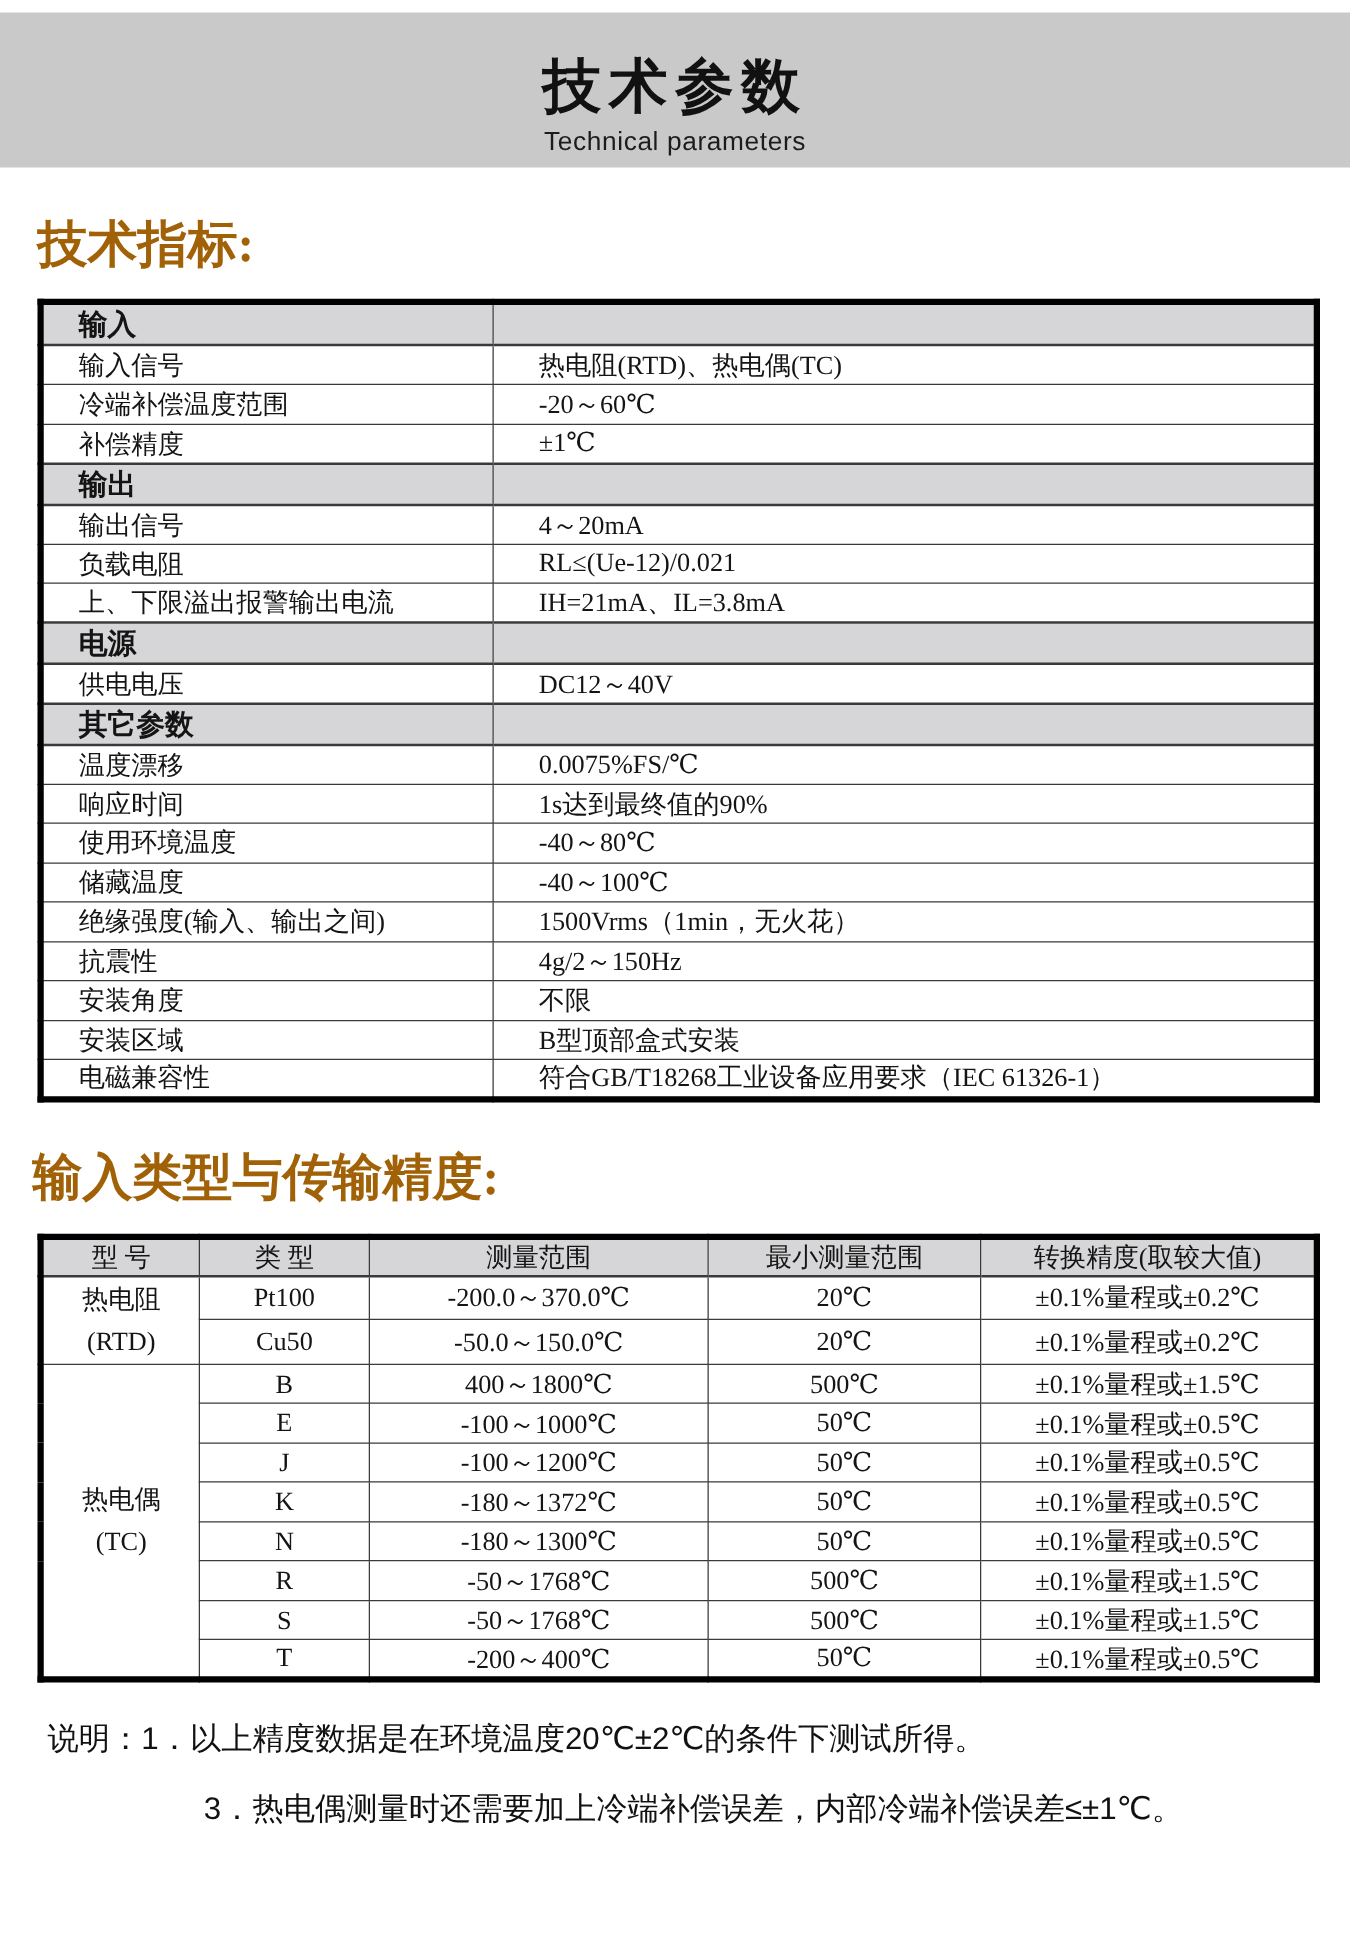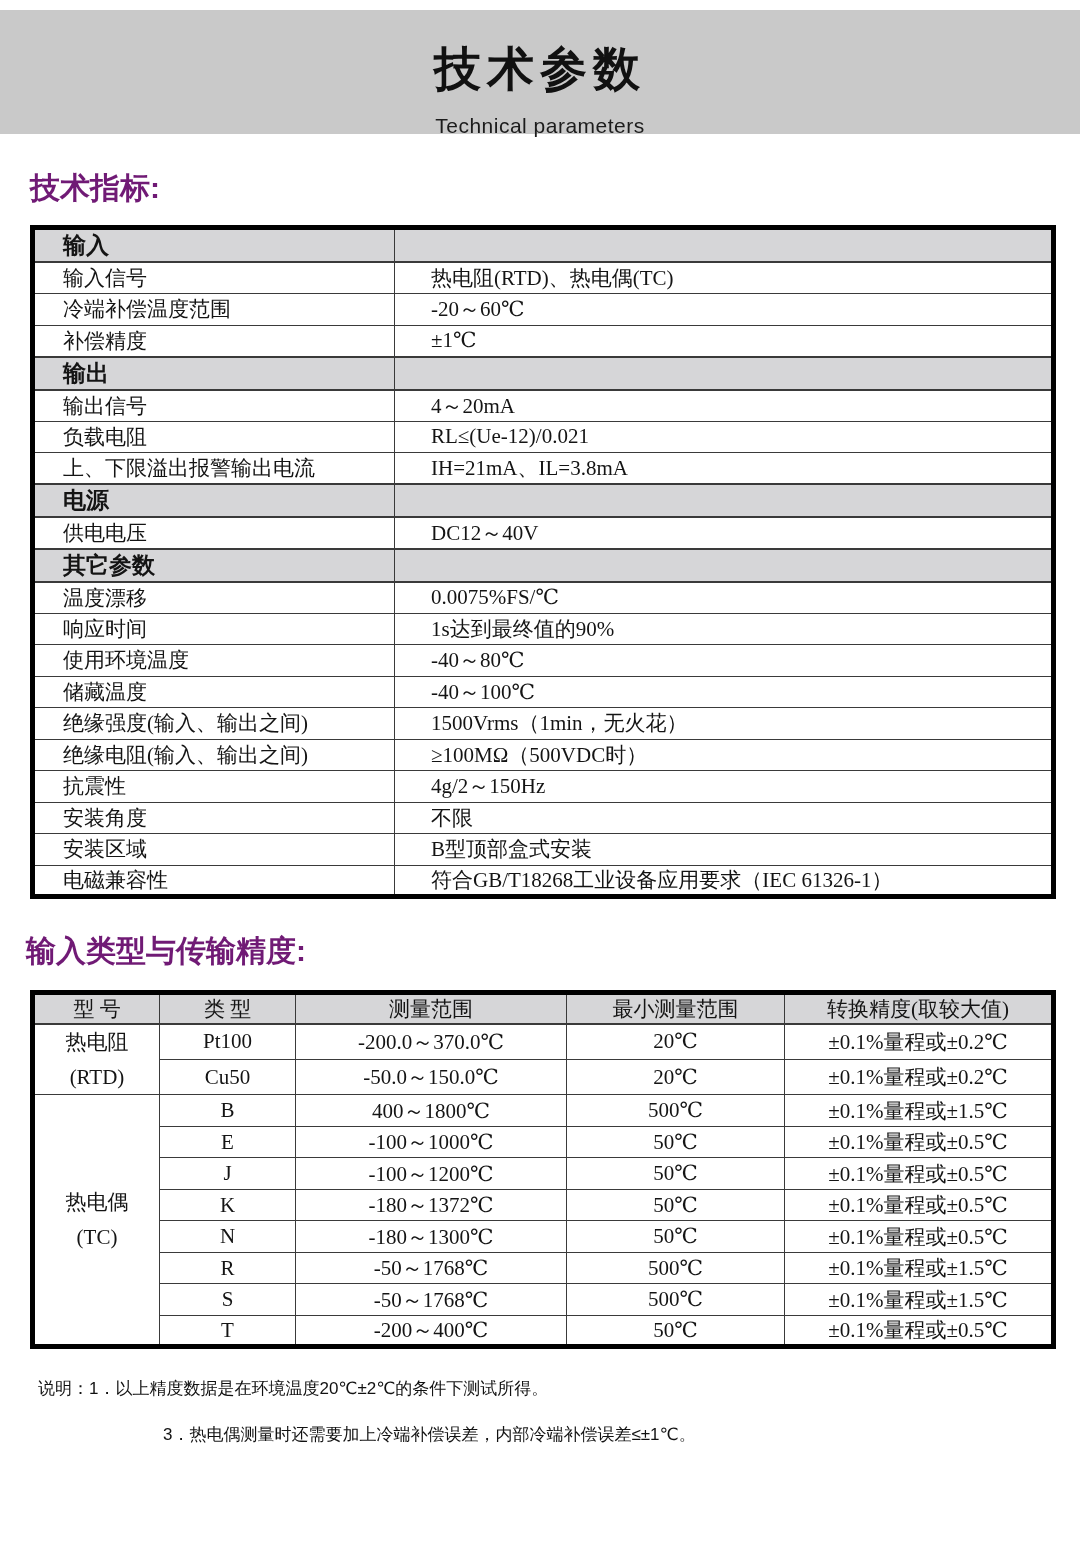--- a/index.html
+++ b/index.html
@@ -19,34 +19,35 @@
     text-align: center;
   }
   .page-title {
     padding-top: 28px;
     font-size: 47px;
     font-weight: 700;
     letter-spacing: 6px;
     color: #111111;
   }
   .page-subtitle {
-    margin-top: 13px;
+    margin-top: 1px;
     font-size: 21px;
     font-weight: 400;
     letter-spacing: 0.5px;
     color: #1c1c1c;
   }
 
   
   .content { margin: 0 24px 0 30px; }
 
   .section-heading {
-    font-size: 30px;
+    font-size: 40px;
     font-weight: 600;
-    color: #701a75;
+    color: #a16207;
+    font-family: Liberation Serif, serif;
   }
   .h1 { margin: 34px 0 16px 0; }
   .h2 { margin: 32px 0 18px -4px; }
 
   
   table {
     border-collapse: collapse;
     width: 100%;
     table-layout: fixed;
     border: 5px solid #000000;
@@ -85,21 +86,21 @@
   }
   #type-table .w1 { width: 127px; }
   #type-table .w2 { width: 136px; }
   #type-table .w3 { width: 271px; }
   #type-table .w4 { width: 218px; }
   #type-table td.model-cell { white-space: normal; line-height: 1.65; }
 
   
   .notes {
     margin: 28px 0 0 8px;
-    font-size: 17px;
+    font-size: 25px;
     color: #111111;
   }
   .note-line { margin-bottom: 23px; }
   .note-indent { padding-left: 125px; }
 </style>
 </head>
 <body>
 
 <div class="title-band">
   <div class="page-title">技术参数</div>
@@ -168,24 +169,20 @@
           <td class="c1">使用环境温度</td>
           <td class="c2">-40～80℃</td>
         </tr>
         <tr>
           <td class="c1">储藏温度</td>
           <td class="c2">-40～100℃</td>
         </tr>
         <tr>
           <td class="c1">绝缘强度(输入、输出之间)</td>
           <td class="c2">1500Vrms（1min，无火花）</td>
-        </tr>
-        <tr>
-          <td class="c1">绝缘电阻(输入、输出之间)</td>
-          <td class="c2">≥100MΩ（500VDC时）</td>
         </tr>
         <tr>
           <td class="c1">抗震性</td>
           <td class="c2">4g/2～150Hz</td>
         </tr>
         <tr>
           <td class="c1">安装角度</td>
           <td class="c2">不限</td>
         </tr>
         <tr>

